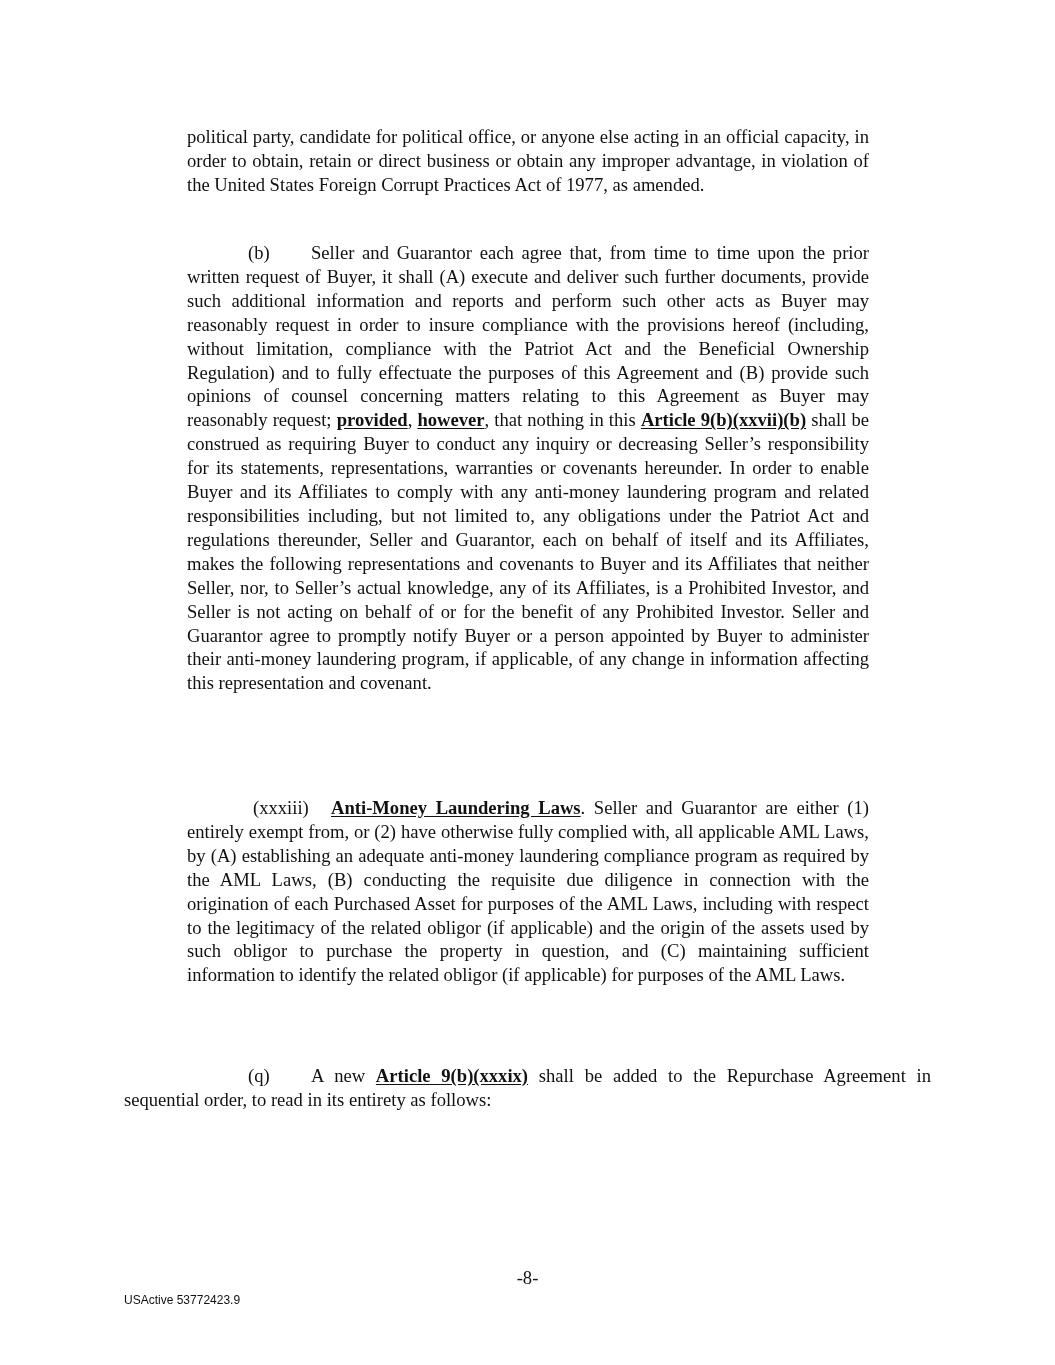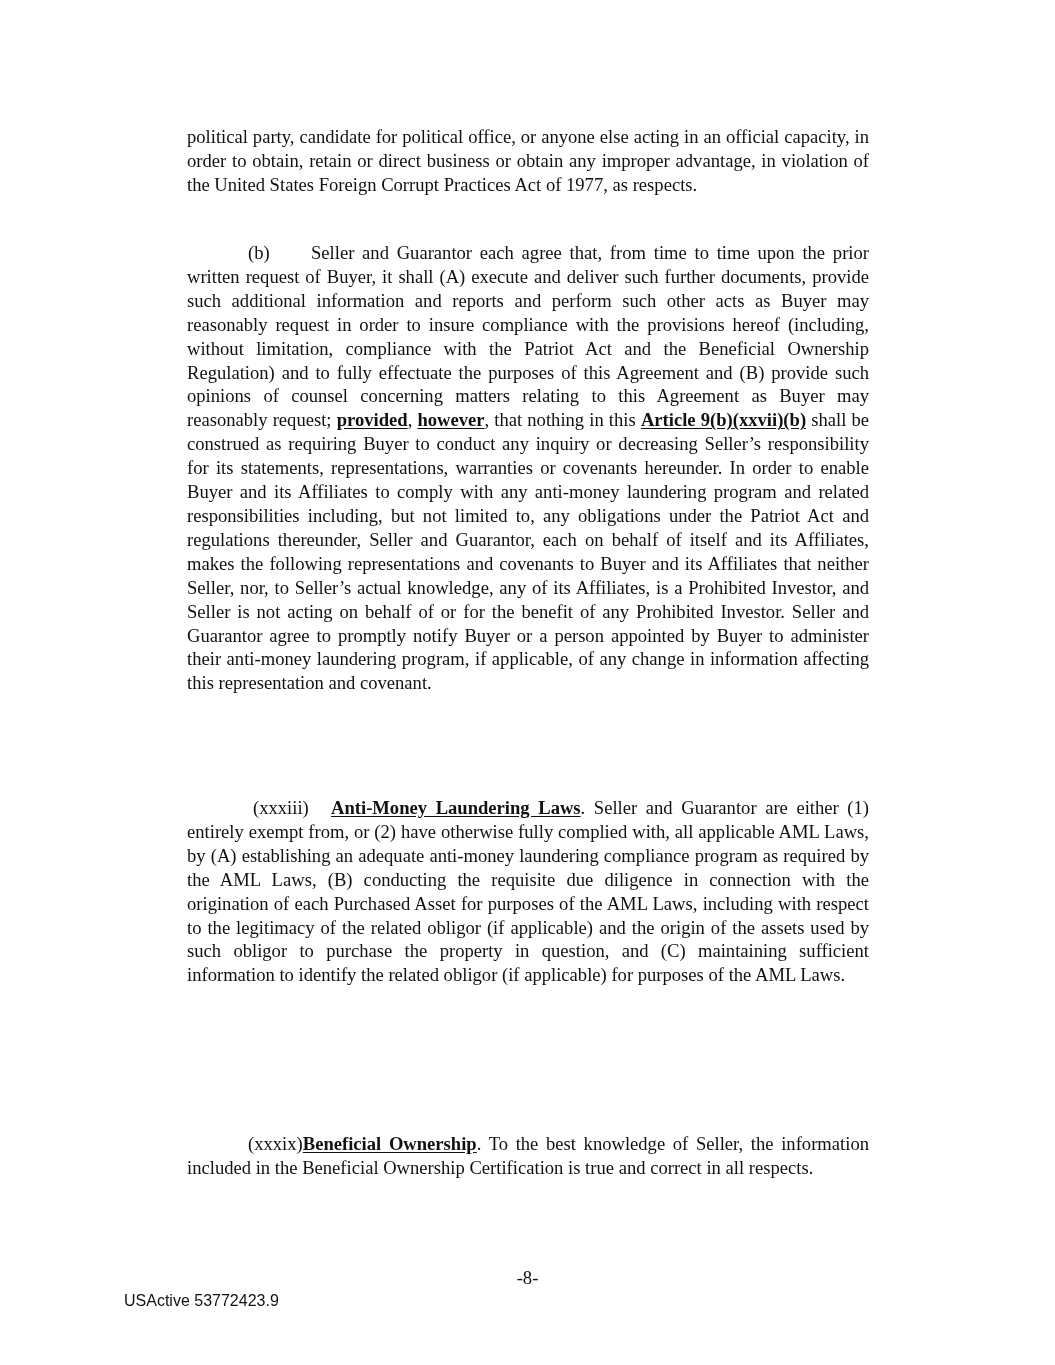--- a/index.html
+++ b/index.html
@@ -10,40 +10,40 @@
     color: #111111; font-size: 18.6px; line-height: 23.9px;
   }
   .block { position: absolute; text-align: justify; }
   .block p { margin: 0; }
   .indented { left: 187px; width: 682px; }
   .full { left: 124px; width: 807px; }
   .u { text-decoration: underline; text-underline-offset: 2px; font-weight: bold; }
   .tab { display: inline-block; }
   .last { text-align-last: left; }
   .pagenum { position: absolute; left: 0; width: 1055px; top: 1266px; text-align: center; font-size: 18.6px; }
-  .footer-id { position: absolute; left: 124px; top: 1289px; font-family: "Liberation Sans", "DejaVu Sans", sans-serif; font-size: 16px; color: #111; }
+  .footer-id { position: absolute; left: 124px; top: 1289px; font-family: "Liberation Sans", "DejaVu Sans", sans-serif; font-size: 12px; color: #111; }
 </style>
 </head>
 <body>
 
 <div class="page">
 
   <div class="block indented" style="top:125px;">
-    <p class="last">political party, candidate for political office, or anyone else acting in an official capacity, in order to obtain, retain or direct business or obtain any improper advantage, in violation of the United States Foreign Corrupt Practices Act of 1977, as respects.</p>
+    <p class="last">political party, candidate for political office, or anyone else acting in an official capacity, in order to obtain, retain or direct business or obtain any improper advantage, in violation of the United States Foreign Corrupt Practices Act of 1977, as amended.</p>
   </div>
 
   <div class="block indented" style="top:241px;">
     <p class="last"><span class="tab" style="margin-left:61px;width:63px;">(b)</span><span>Seller and Guarantor each agree that, from time to time upon the prior written request of Buyer, it shall (A) execute and deliver such further documents, provide such additional information and reports and perform such other acts as Buyer may reasonably request in order to insure compliance with the provisions hereof (including, without limitation, compliance with the Patriot Act and the Beneficial Ownership Regulation) and to fully effectuate the purposes of this Agreement and (B) provide such opinions of counsel concerning matters relating to this Agreement as Buyer may reasonably request; </span><span class="u">provided</span><span>, </span><span class="u">however</span><span>, that nothing in this </span><span class="u">Article 9(b)(xxvii)(b)</span><span> shall be construed as requiring Buyer to conduct any inquiry or decreasing Seller’s responsibility for its statements, representations, warranties or covenants hereunder.  In order to enable Buyer and its Affiliates to comply with any anti-money laundering program and related responsibilities including, but not limited to, any obligations under the Patriot Act and regulations thereunder, Seller and Guarantor, each on behalf of itself and its Affiliates, makes the following representations and covenants to Buyer and its Affiliates that neither Seller, nor, to Seller’s actual knowledge, any of its Affiliates, is a Prohibited Investor, and Seller is not acting on behalf of or for the benefit of any Prohibited Investor.  Seller and Guarantor agree to promptly notify Buyer or a person appointed by Buyer to administer their anti-money laundering program, if applicable, of any change in information affecting this representation and covenant.</span></p>
   </div>
 
 
   <div class="block indented" style="top:796px;">
     <p class="last"><span class="tab" style="margin-left:66px;width:78px;">(xxxiii)</span><span class="u">Anti-Money Laundering Laws</span><span>.  Seller and Guarantor are either (1) entirely exempt from, or (2) have otherwise fully complied with, all applicable AML Laws, by (A) establishing an adequate anti-money laundering compliance program as required by the AML Laws, (B) conducting the requisite due diligence in connection with the origination of each Purchased Asset for purposes of the AML Laws, including with respect to the legitimacy of the related obligor (if applicable) and the origin of the assets used by such obligor to purchase the property in question, and (C) maintaining sufficient information to identify the related obligor (if applicable) for purposes of the AML Laws.</span></p>
   </div>
 
+  <div class="block full" style="top:1064px;">
+    <p class="last"><span class="tab" style="margin-left:124px;width:63px;">(q)</span><span>A new </span><span class="u">Article 9(b)(xxxix)</span><span> shall be added to the Repurchase Agreement in sequential order, to read in its entirety as follows:</span></p>
+  </div>
 
-  <div class="block indented" style="top:1132px;">
-    <p class="last"><span style="margin-left:61px;">(xxxix)</span><span class="u">Beneficial Ownership</span><span>.   To the best knowledge of Seller, the information included in the Beneficial Ownership Certification is true and correct in all respects.</span></p>
-  </div>
 
   <div class="pagenum">-8-</div>
   <div class="footer-id">USActive 53772423.9</div>
 </div>
 
 </body></html>

